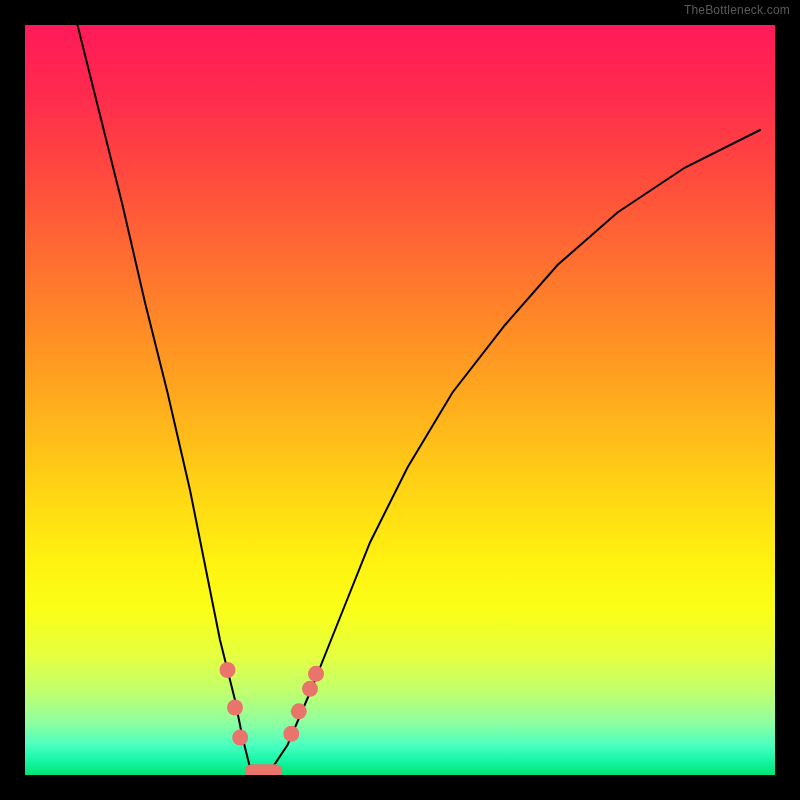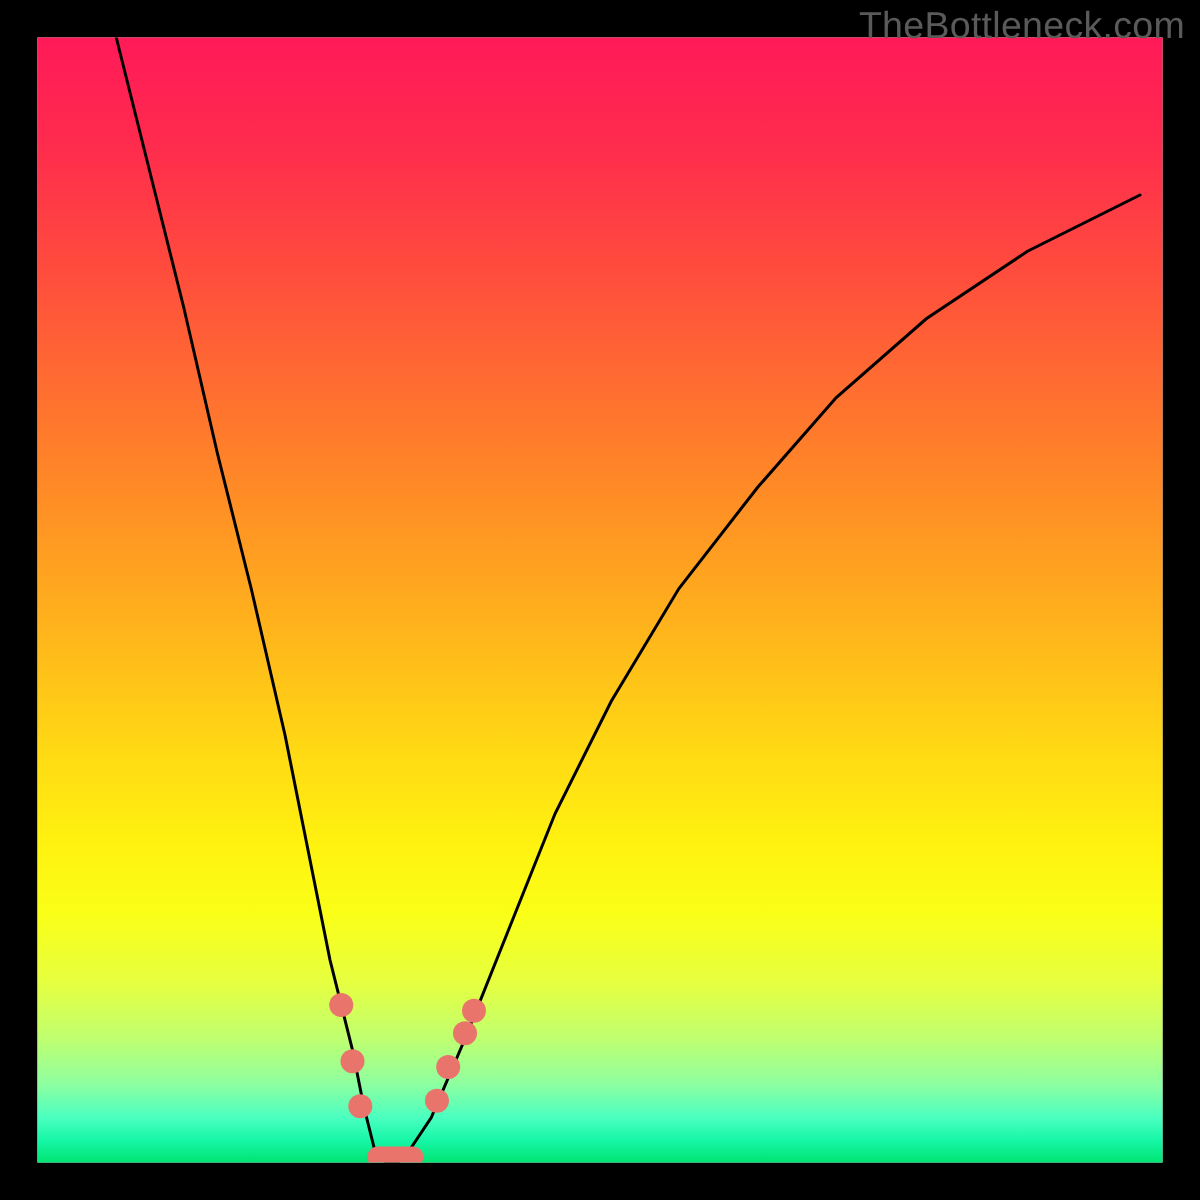--- a/index.html
+++ b/index.html
@@ -34,21 +34,21 @@
        #4bffc0 96%,
        #17f7a8 98%,
        #00e472 100%);
   }
 
   .attrib {
     position: absolute;
     top: 3px;
     right: 10px;
     color: #5a5a5a;
-    font-size: 25px;
+    font-size: 12px;
     font-weight: 400;
     letter-spacing: 0.2px;
     z-index: 5;
   }
 
   svg.plot {
     position: absolute;
     inset: 0;
     width: 100%;
     height: 100%;

